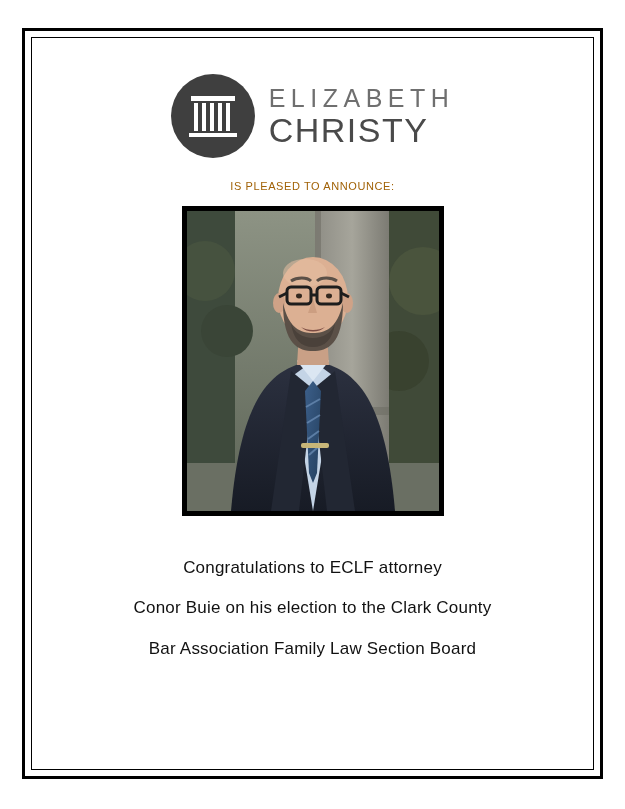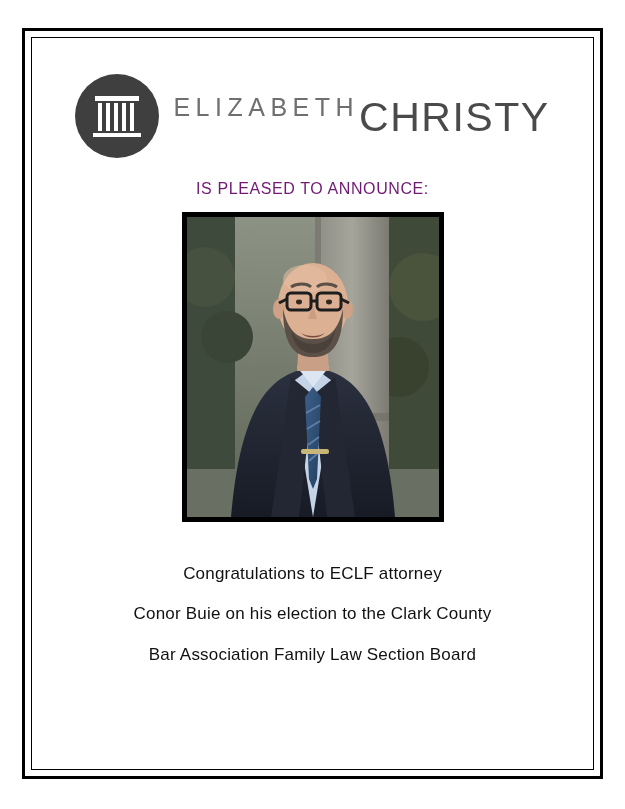--- a/index.html
+++ b/index.html
@@ -69,52 +69,53 @@
     background: #3f3f3f;
     display: flex;
     align-items: center;
     justify-content: center;
     flex: none;
   }
   .logo-mark svg { display: block; }
 
   .logo-words {
     display: flex;
+    flex-direction: column;
     align-items: flex-start;
     line-height: 1;
     color: #4a4a4a;
   }
   .logo-line1 {
     font-size: 25px;
     letter-spacing: 5.5px;
     font-weight: 300;
     color: #6f6f6f;
   }
   .logo-line2 {
-    font-size: 41px;
+    font-size: 34px;
     letter-spacing: 1.5px;
     font-weight: 400;
     color: #4a4a4a;
     margin-top: 2px;
   }
   .logo-line3 {
     font-size: 19px;
     letter-spacing: 2.4px;
     font-weight: 300;
     color: #6f6f6f;
     margin-top: 4px;
     align-self: flex-end;
   }
 
   
   .announce {
     margin-top: 22px;
-    font-size: 16px;
+    font-size: 11px;
     letter-spacing: 0.6px;
-    color: #701a75;
+    color: #a16207;
     text-align: center;
   }
 
   
   .portrait-wrap {
     margin-top: 14px;
     width: 262px;
     height: 310px;
     border: 5px solid #000000;
     box-sizing: border-box;

